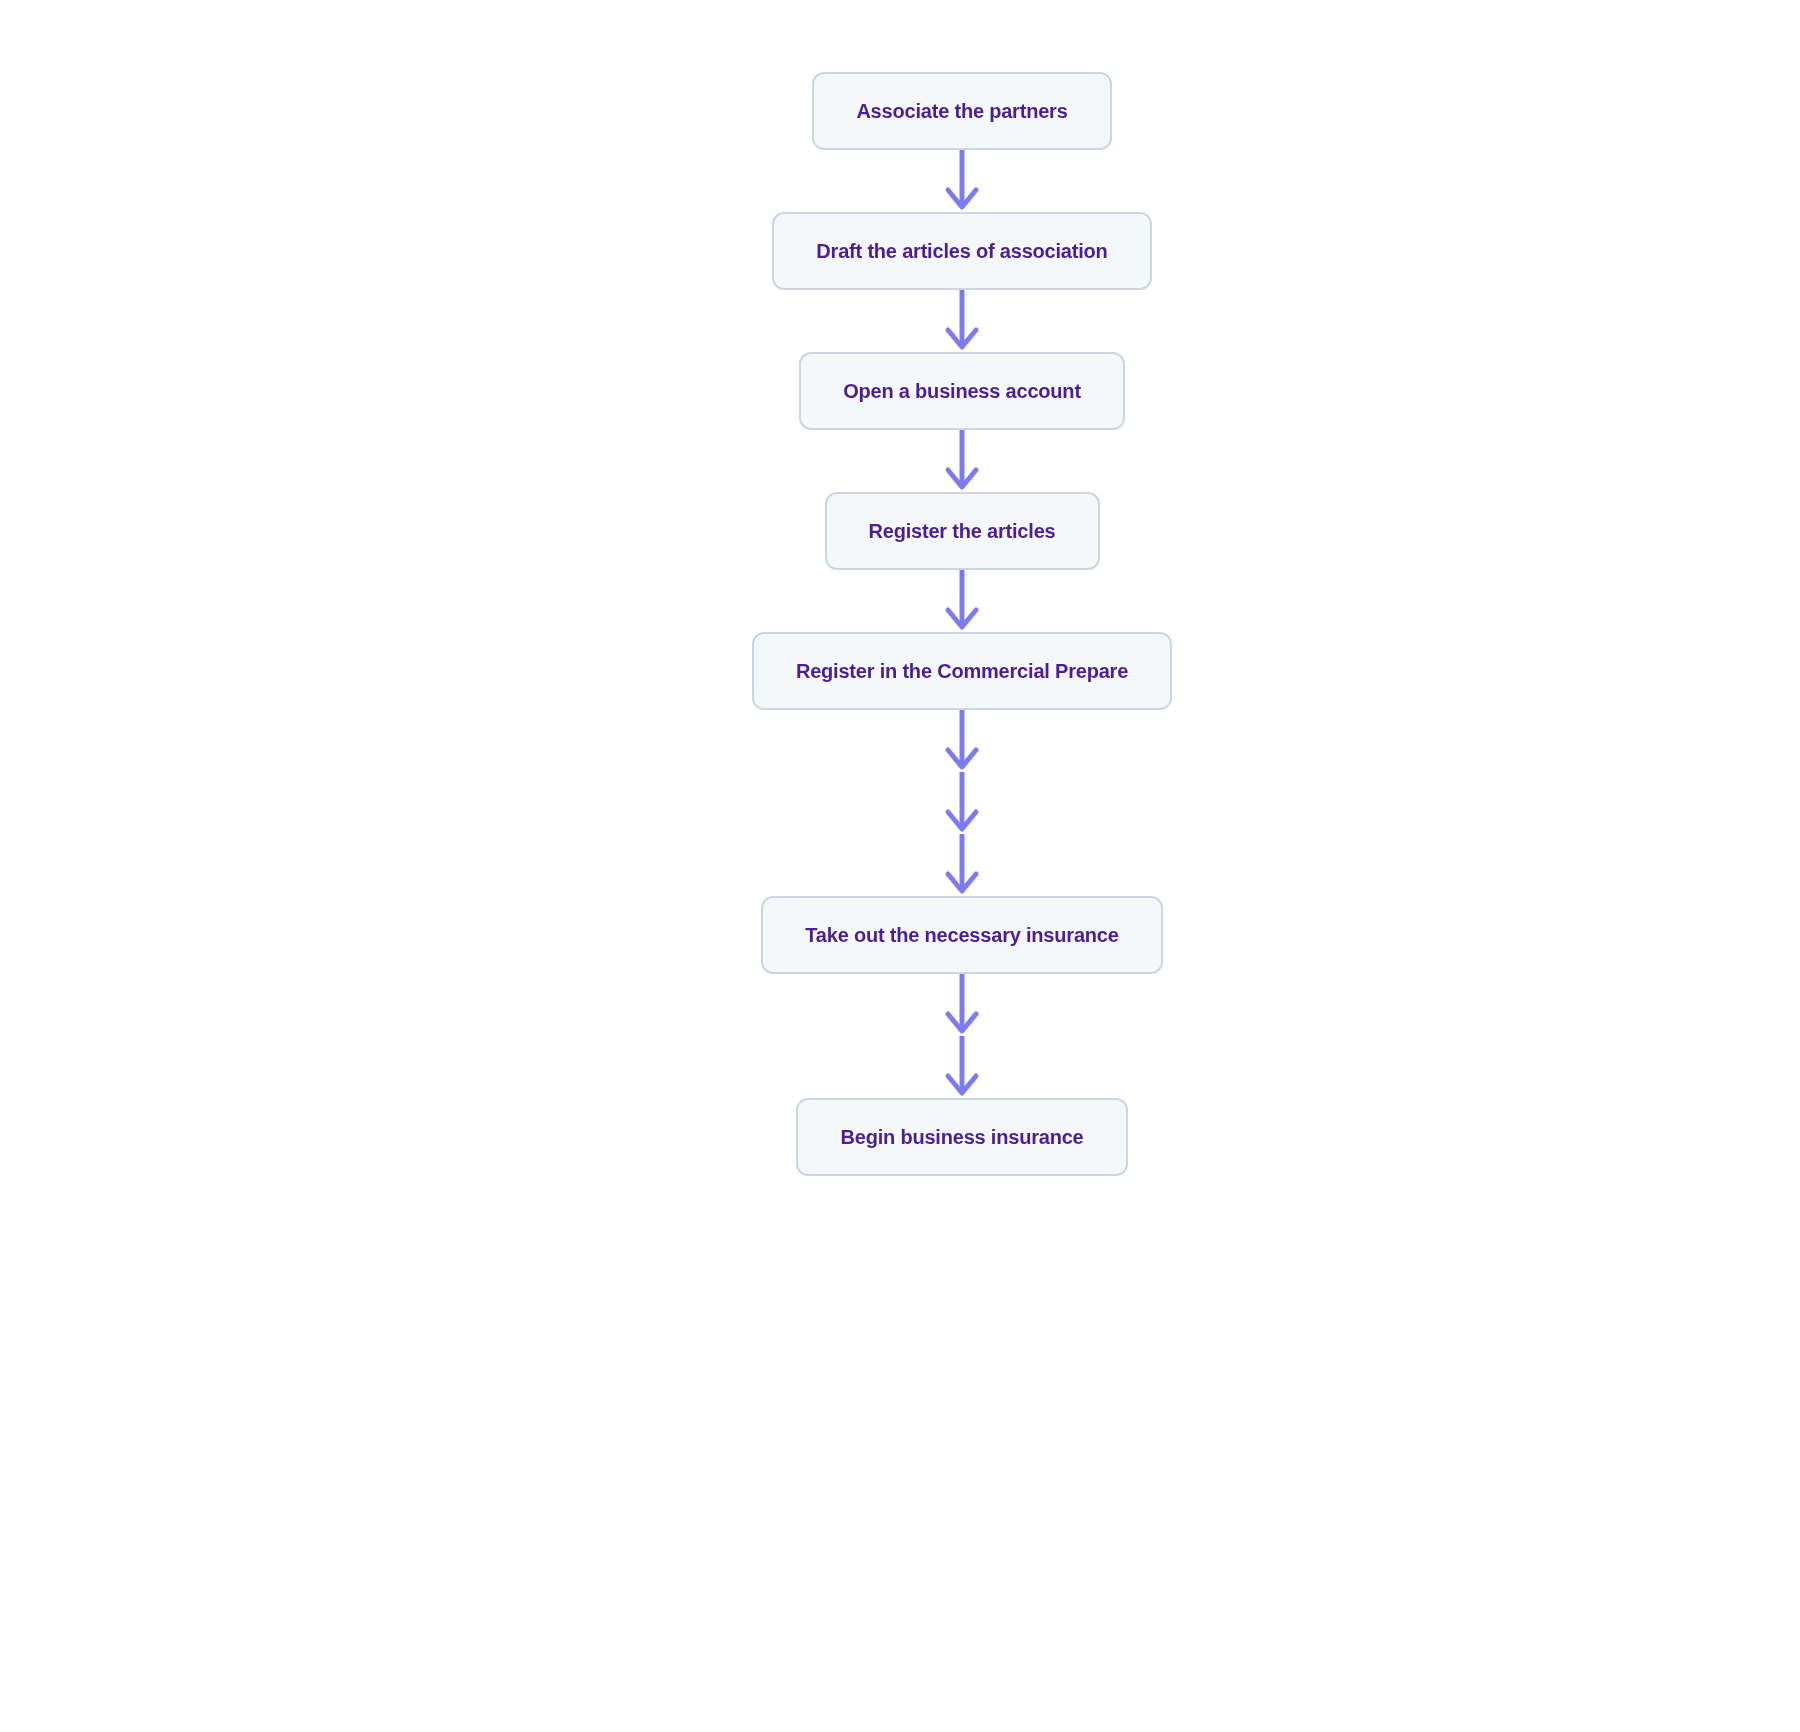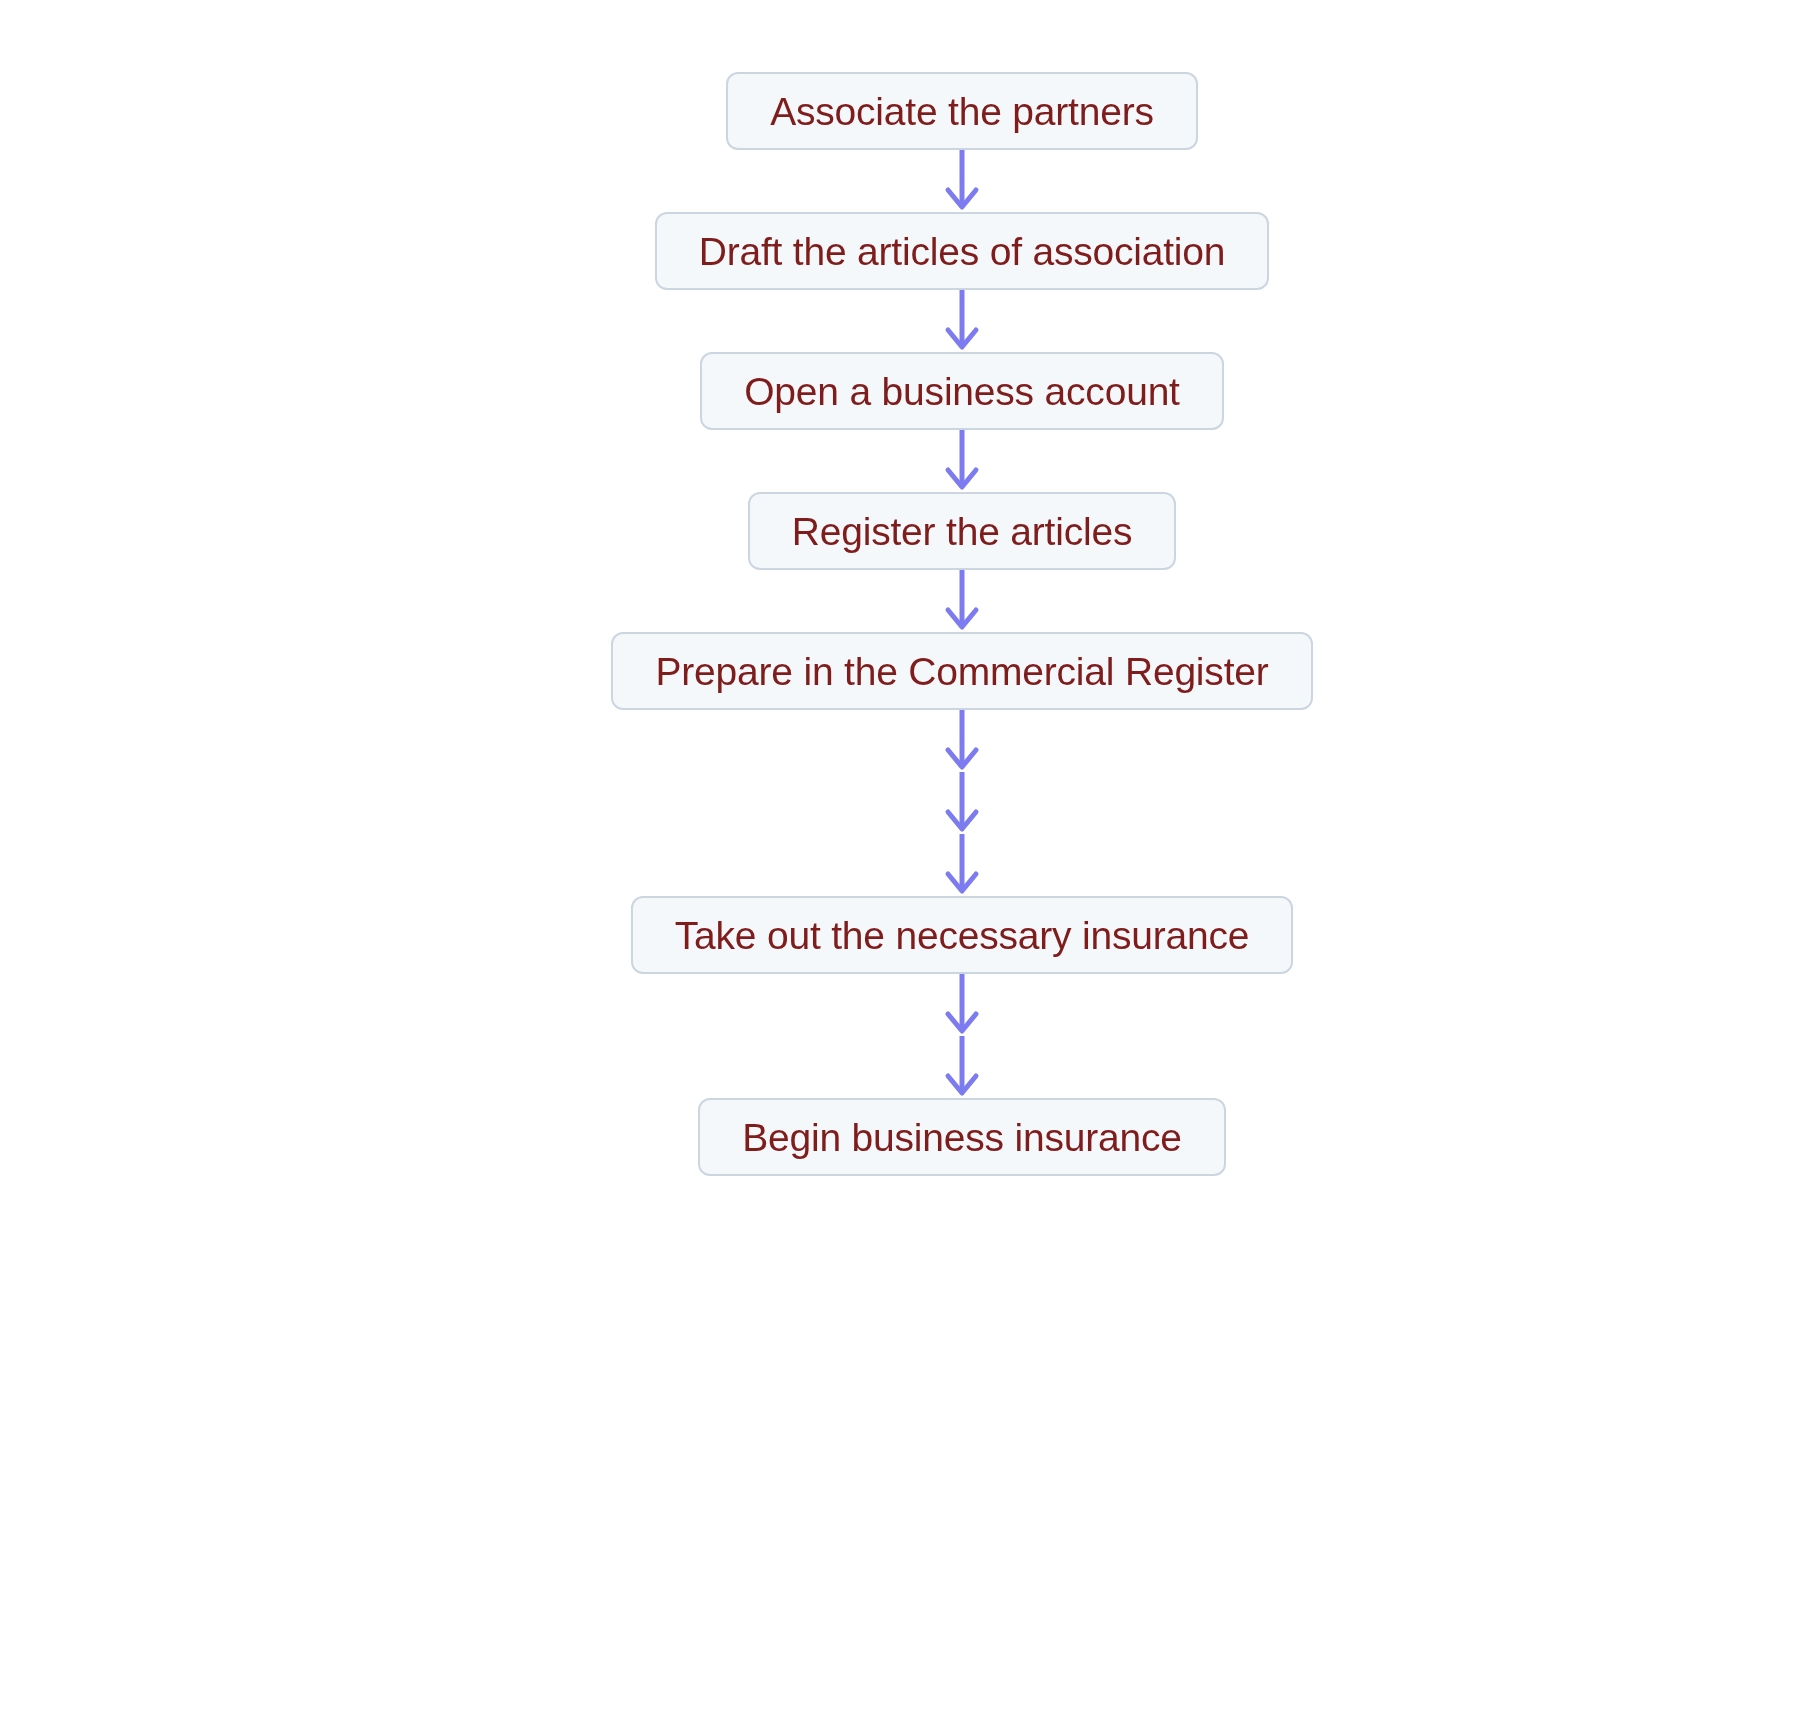--- a/index.html
+++ b/index.html
@@ -33,23 +33,23 @@
     box-sizing: border-box;
     display: flex;
     align-items: center;
     justify-content: center;
     padding: 0 42px;
     
     margin-left: 124px;
   }
 
   .node-label {
-    font-size: 39px;
-    font-weight: 400;
-    color: #7f1d1d;
+    font-size: 20px;
+    font-weight: 700;
+    color: #4c1d95;
     letter-spacing: -0.2px;
     white-space: nowrap;
     line-height: 1;
   }
 
   .connector {
     margin-left: 124px;
     display: block;
   }
 </style>
@@ -79,21 +79,21 @@
       <polyline points="6,40 20,57 34,40" fill="none" stroke="#7c7cf0" stroke-width="5" stroke-linecap="round" stroke-linejoin="round"></polyline>
     </svg>
     <div class="node">
       <span class="node-label">Register the articles</span>
     </div>
     <svg width="40" height="62" viewBox="0 0 40 62" class="connector">
       <line x1="20" y1="0" x2="20" y2="56" stroke="#7c7cf0" stroke-width="5"></line>
       <polyline points="6,40 20,57 34,40" fill="none" stroke="#7c7cf0" stroke-width="5" stroke-linecap="round" stroke-linejoin="round"></polyline>
     </svg>
     <div class="node">
-      <span class="node-label">Prepare in the Commercial Register</span>
+      <span class="node-label">Register in the Commercial Prepare</span>
     </div>
     <svg width="40" height="62" viewBox="0 0 40 62" class="connector">
       <line x1="20" y1="0" x2="20" y2="56" stroke="#7c7cf0" stroke-width="5"></line>
       <polyline points="6,40 20,57 34,40" fill="none" stroke="#7c7cf0" stroke-width="5" stroke-linecap="round" stroke-linejoin="round"></polyline>
     </svg>
     <svg width="40" height="62" viewBox="0 0 40 62" class="connector">
       <line x1="20" y1="0" x2="20" y2="56" stroke="#7c7cf0" stroke-width="5"></line>
       <polyline points="6,40 20,57 34,40" fill="none" stroke="#7c7cf0" stroke-width="5" stroke-linecap="round" stroke-linejoin="round"></polyline>
     </svg>
     <svg width="40" height="62" viewBox="0 0 40 62" class="connector">

